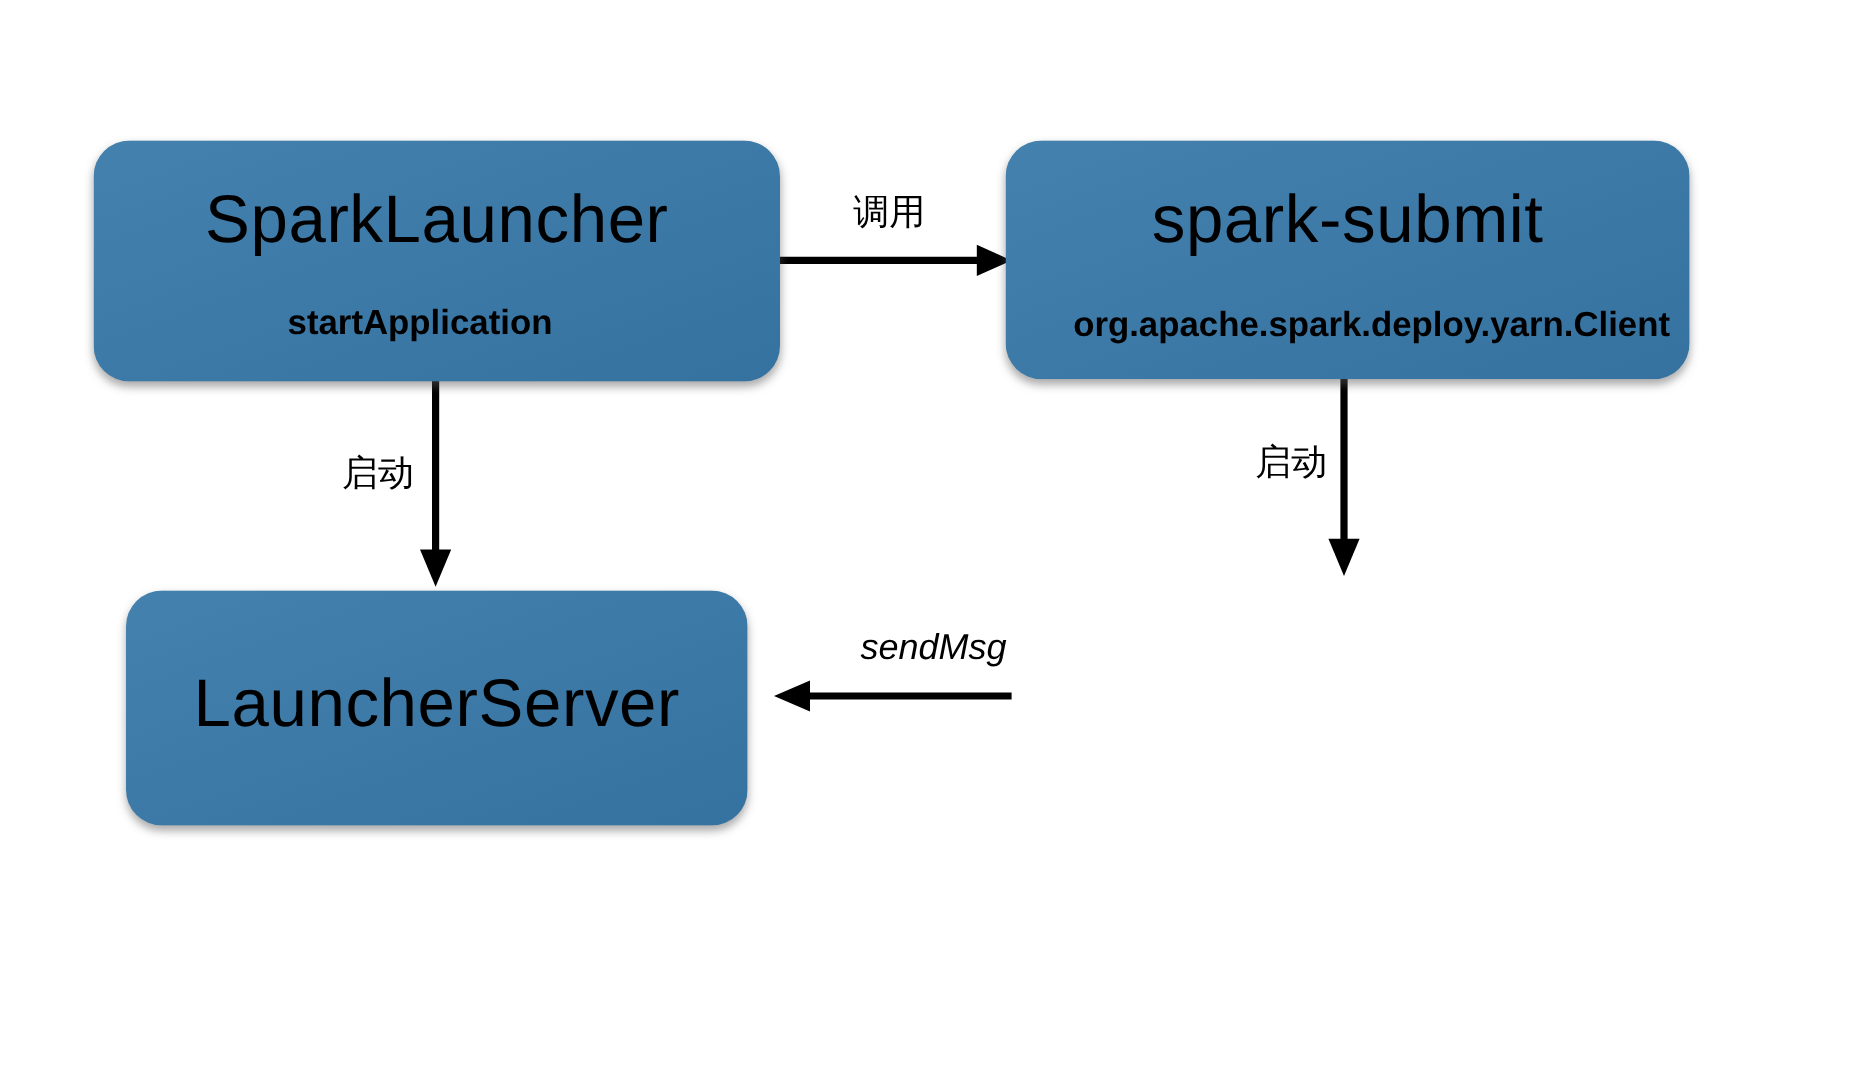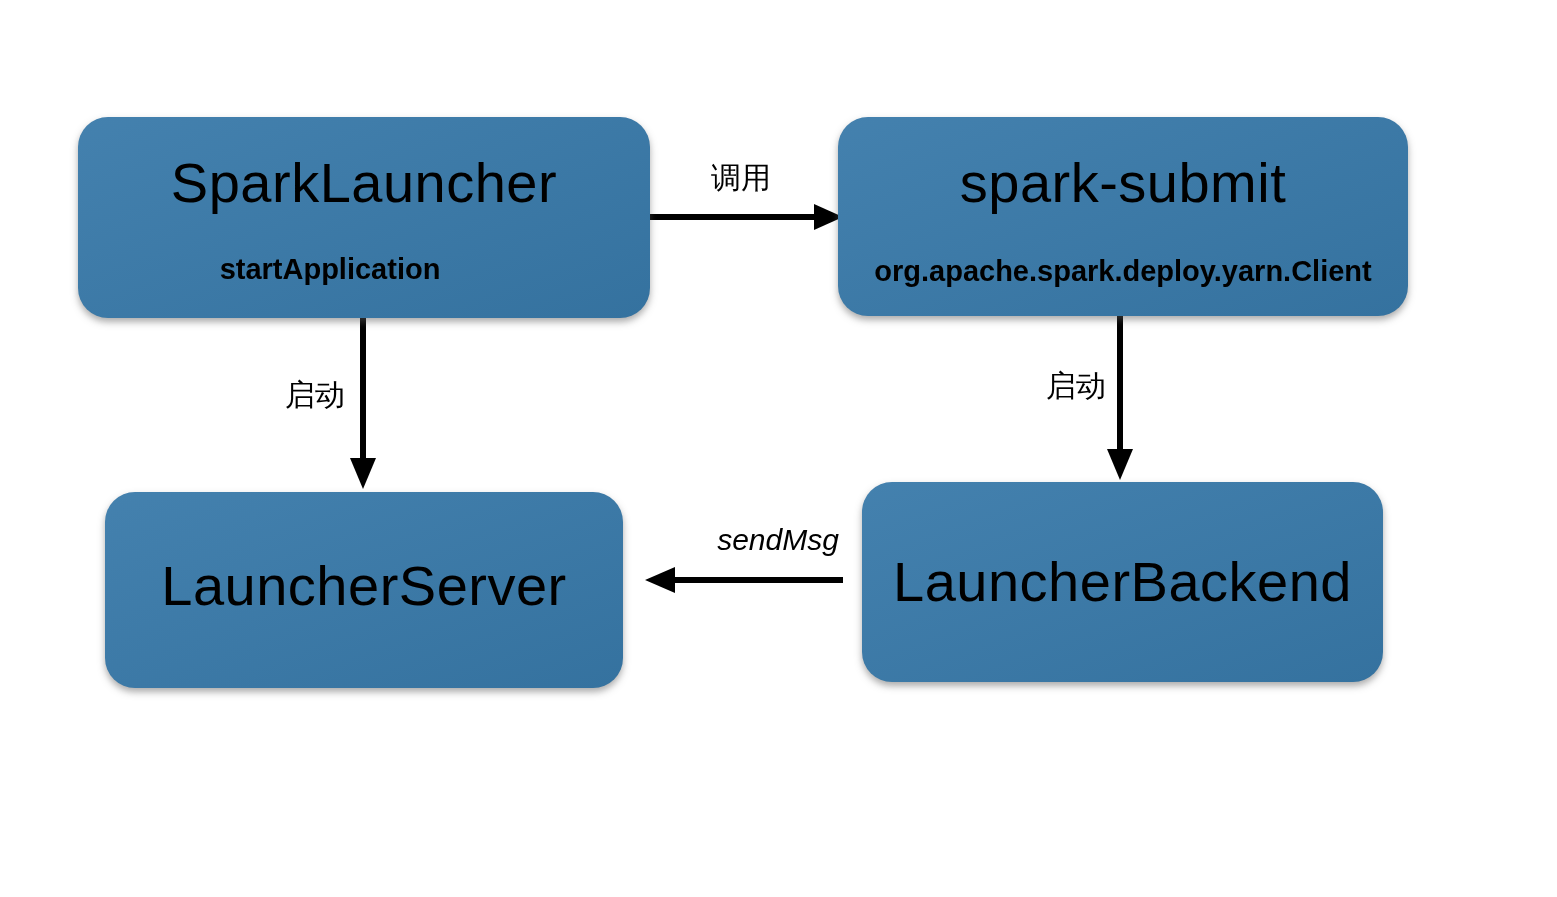--- a/index.html
+++ b/index.html
@@ -51,20 +51,21 @@
   .node-spark-submit .node-title { top: 37px; }
   .node-launcher-server .node-title { top: 65px; }
   .node-launcher-backend .node-title { top: 71px; }
 
   .node-subtitle {
     position: absolute;
     font-size: 29px;
     font-weight: bold;
     line-height: 30px;
     white-space: nowrap;
+    margin-left: 20px;
   }
   .node-spark-launcher .node-subtitle {
     top: 137px;
     left: 252px;
     transform: translateX(-50%);
   }
   .node-spark-submit .node-subtitle {
     top: 139px;
     left: 50%;
     transform: translateX(-50%);
@@ -118,22 +119,19 @@
 
   <div class="node node-launcher-server">
     <div class="node-title">LauncherServer</div>
   </div>
 
   <div class="node node-spark-submit">
     <div class="node-title">spark-submit</div>
     <div class="node-subtitle">org.apache.spark.deploy.yarn.Client</div>
   </div>
 
-  <div class="node node-launcher-backend">
-    <div class="node-title">LauncherBackend</div>
-  </div>
 
   <div class="edge-label edge-label-call">调用</div>
   <div class="edge-label edge-label-start-l">启动</div>
   <div class="edge-label edge-label-start-r">启动</div>
   <div class="edge-label edge-label-sendmsg">sendMsg</div>
 
 </div>
 
 </body></html>

